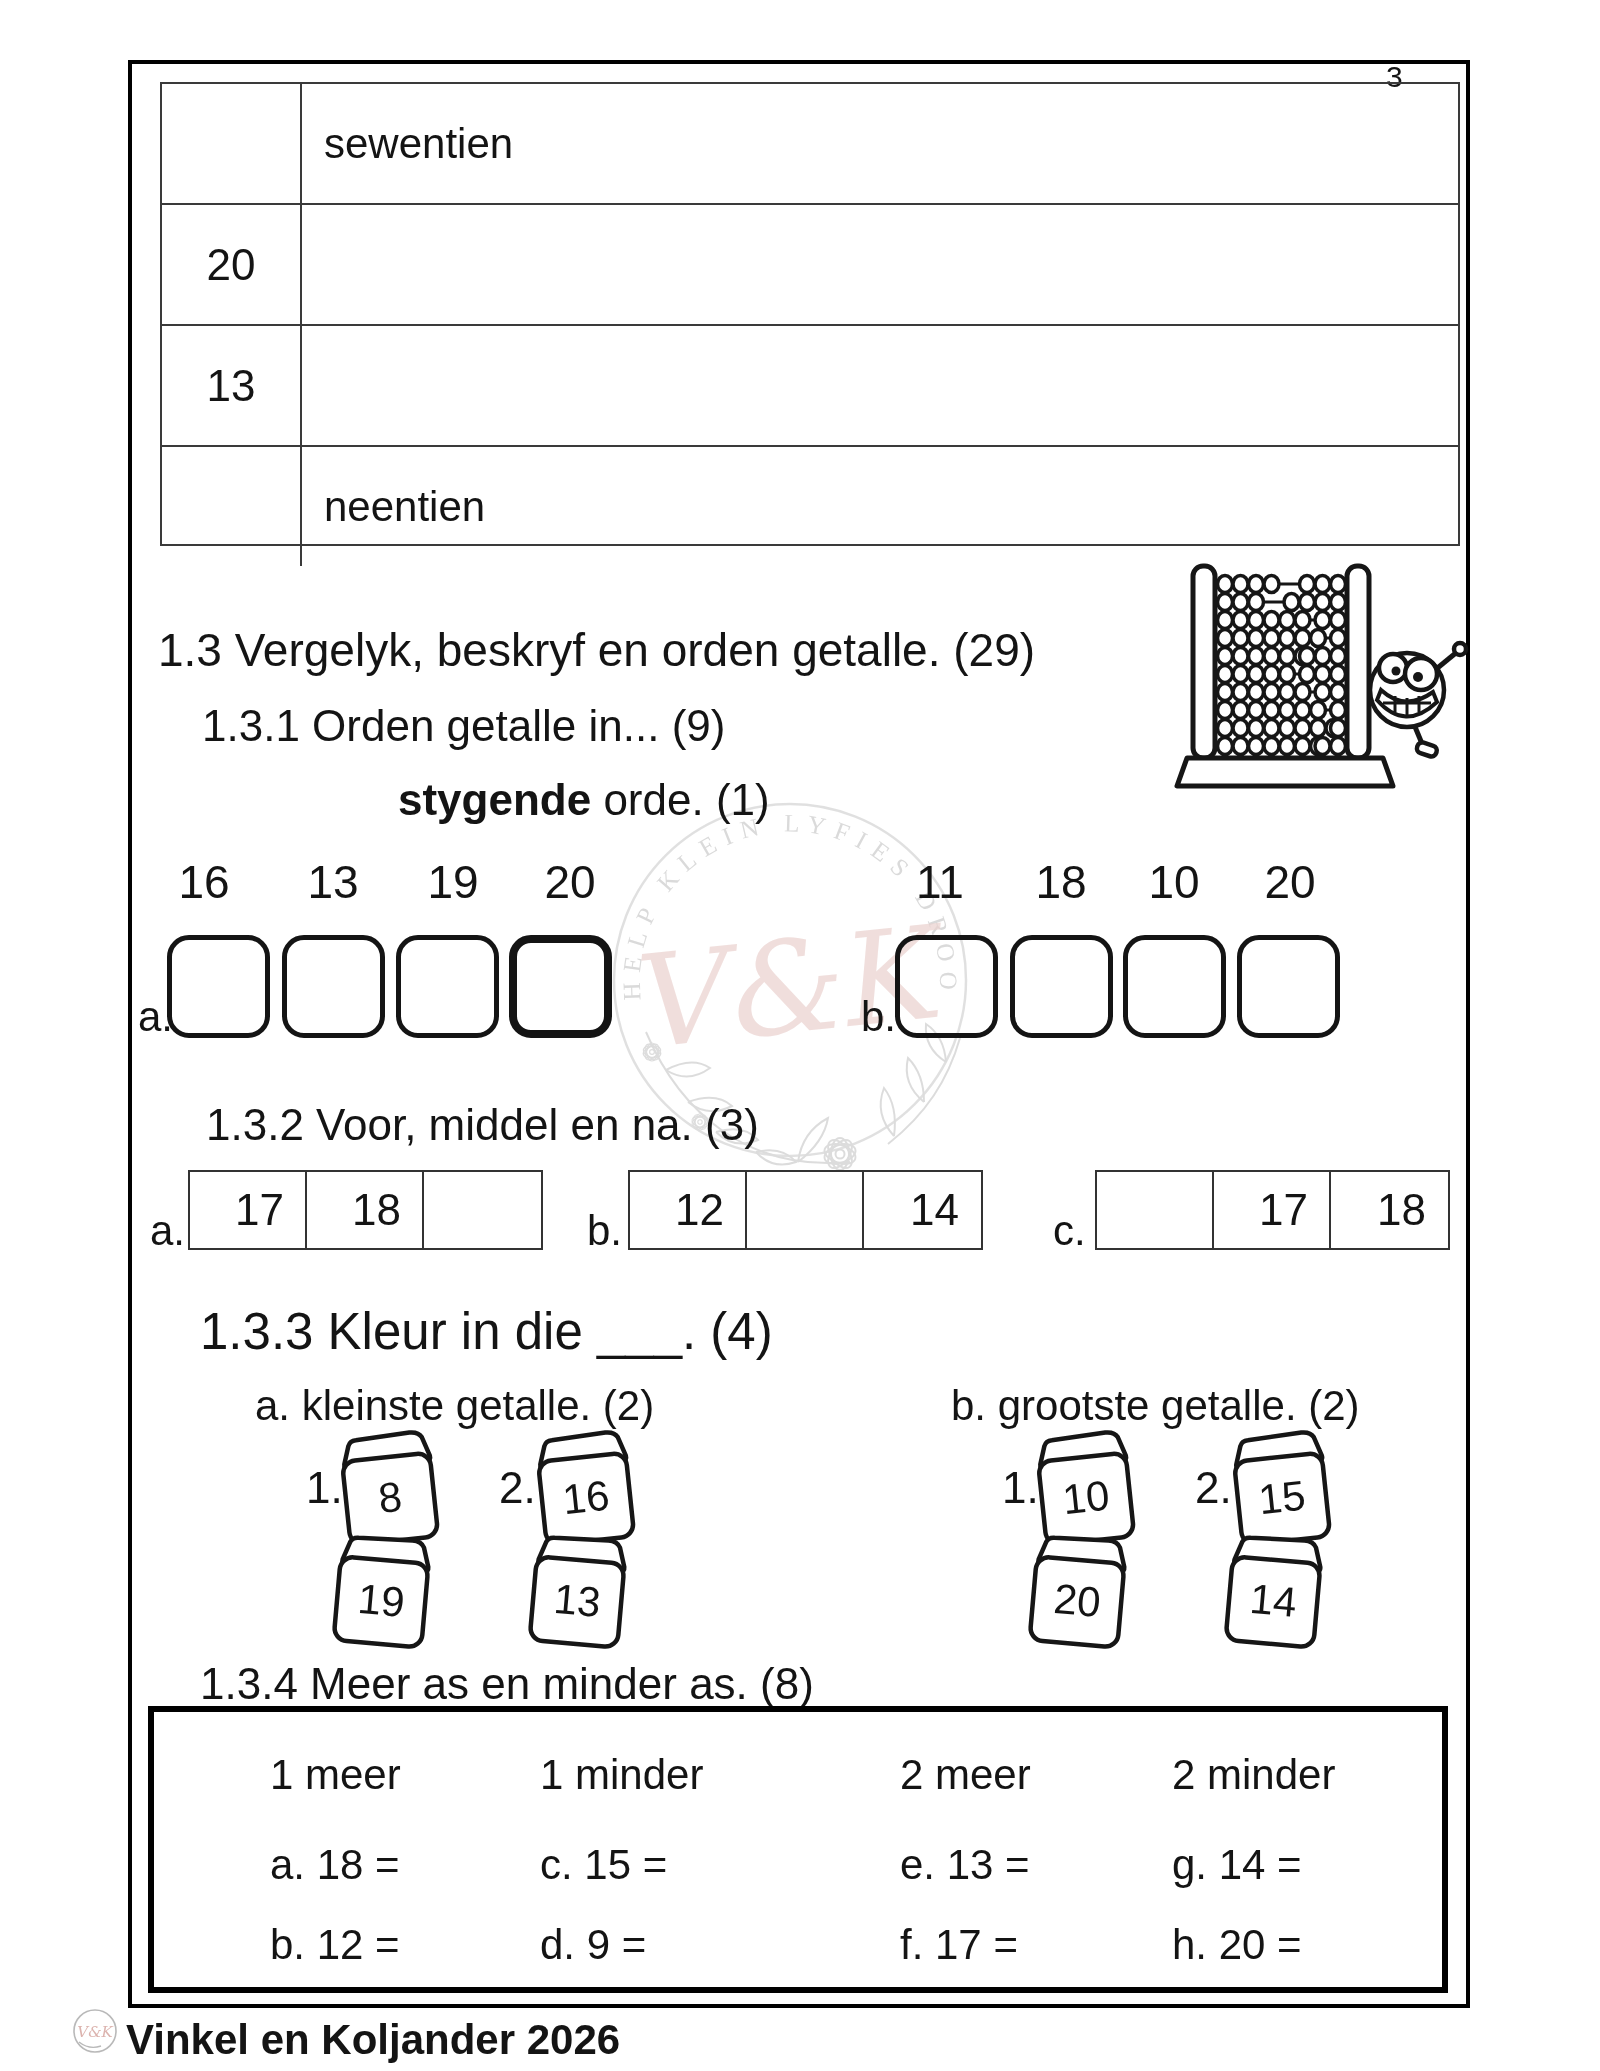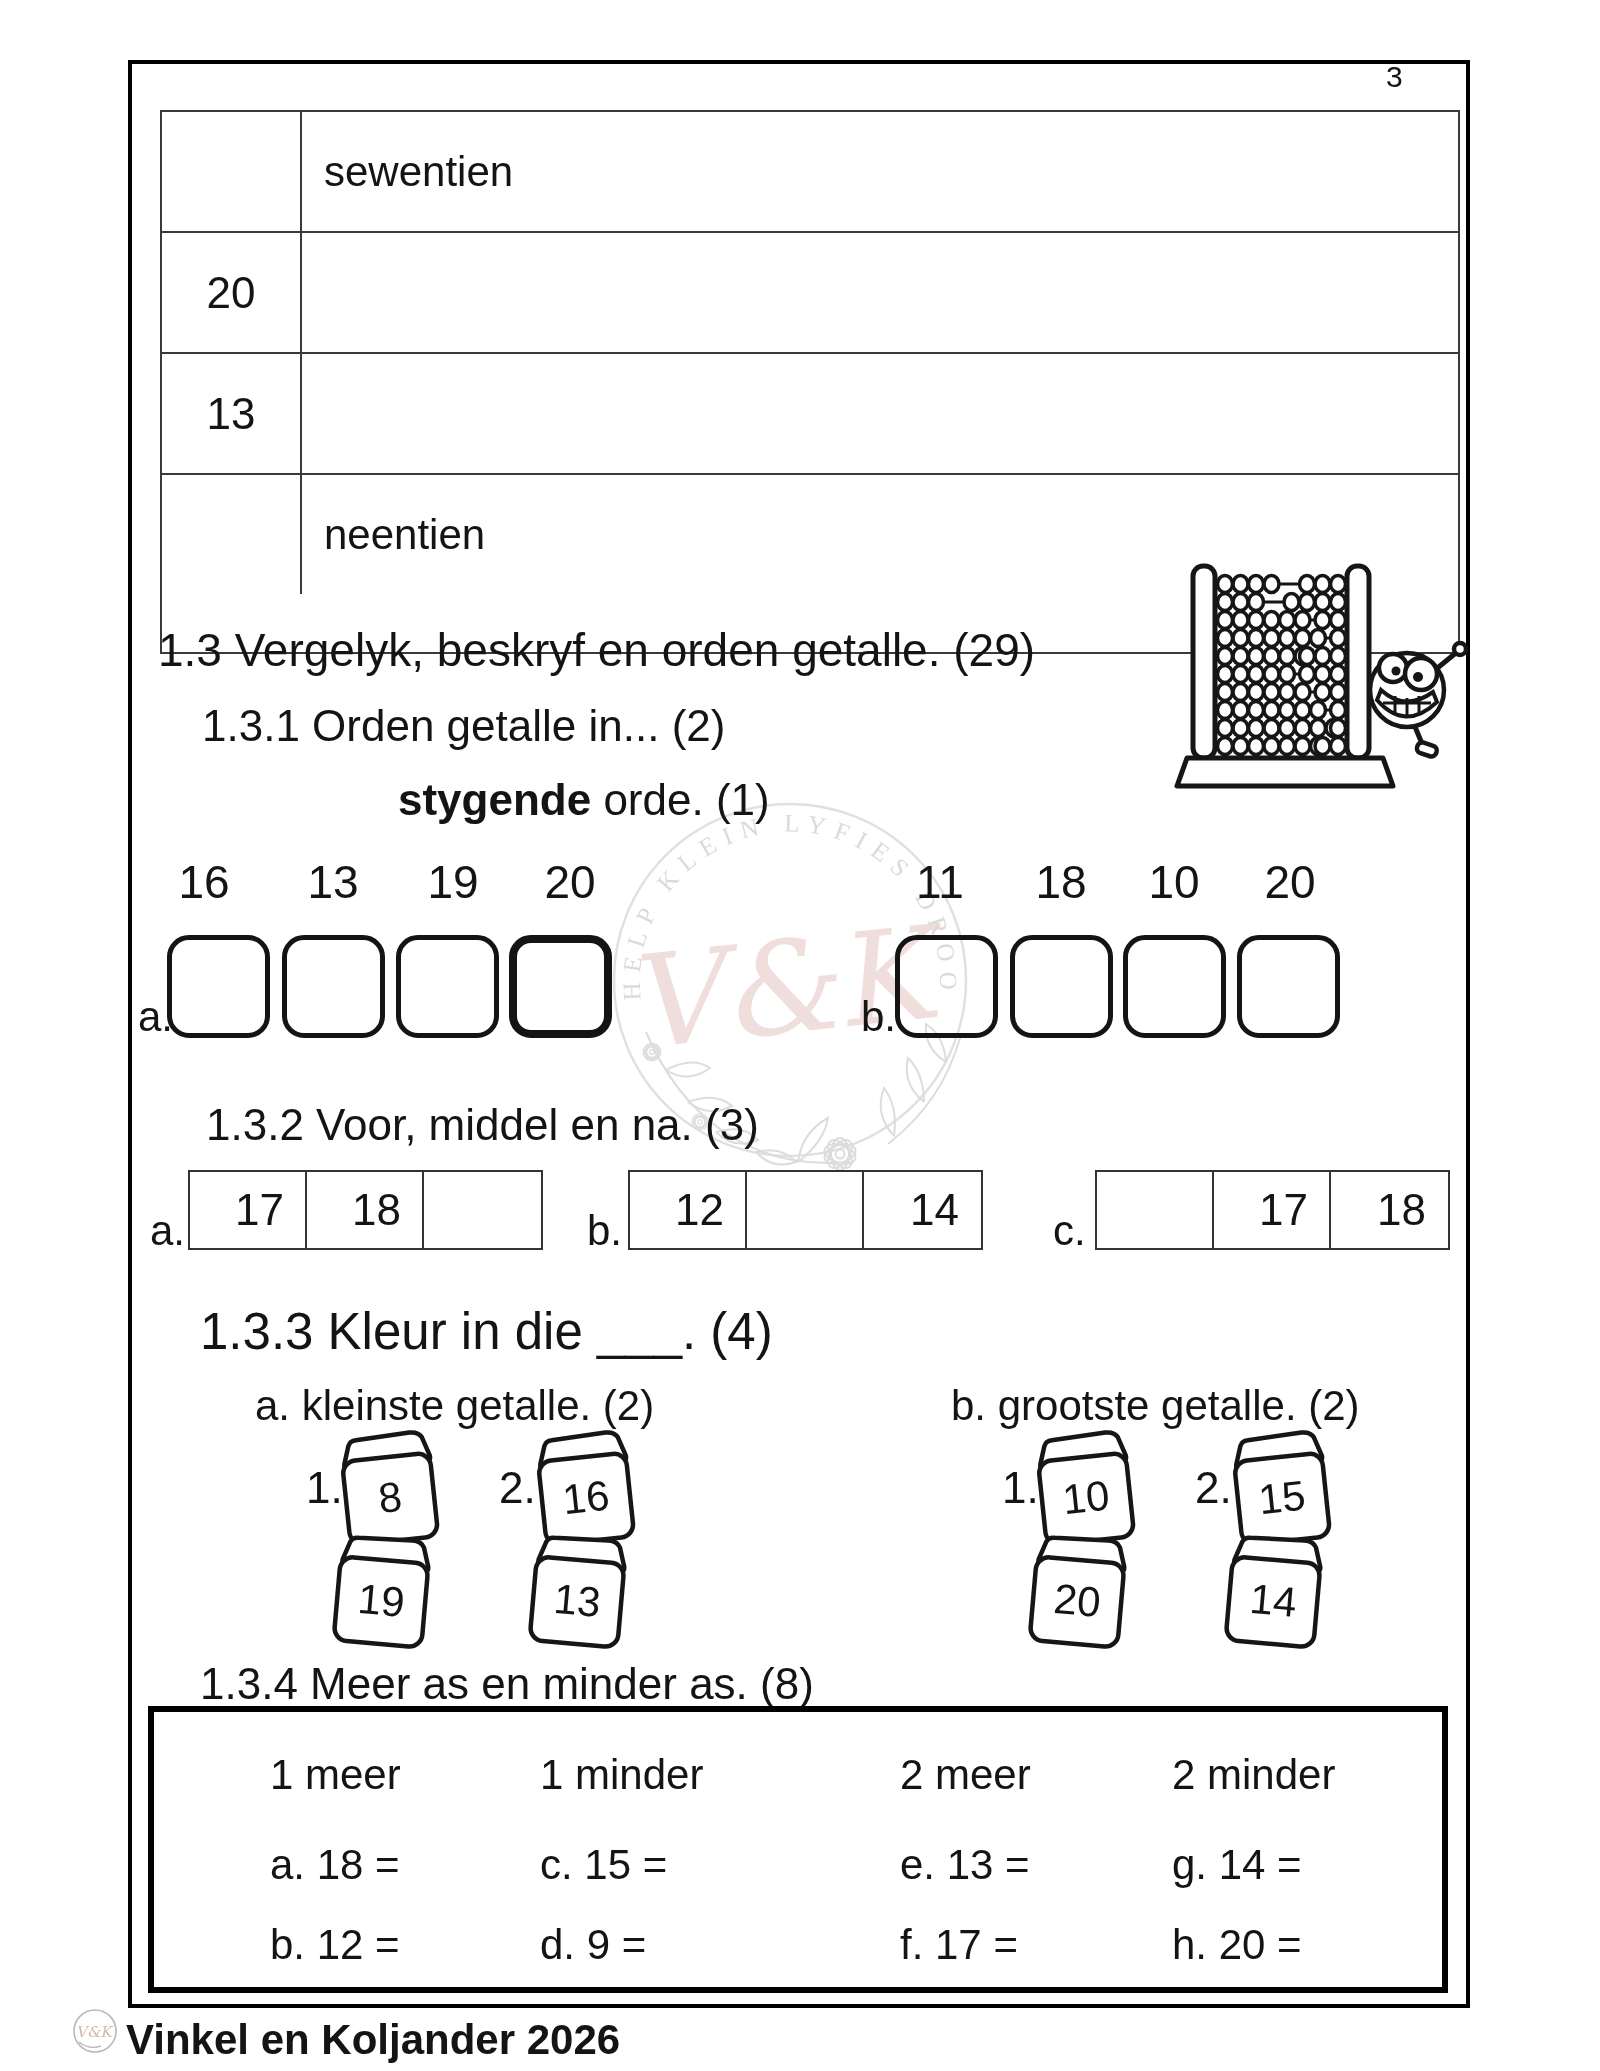--- a/index.html
+++ b/index.html
@@ -1,21 +1,21 @@
 <!DOCTYPE html>
 <html><head>
 <meta charset="utf-8">
 <style>
   html,body{margin:0;padding:0;background:#ffffff;}
   #canvas{position:relative;width:1600px;height:2071px;background:#fff;overflow:hidden;
           font-family:"Liberation Sans","DejaVu Sans",sans-serif;color:#141414;}
   .txt{position:absolute;white-space:nowrap;line-height:1;}
   .page-border{position:absolute;left:128px;top:60px;width:1334px;height:1940px;border:4px solid #000;}
   
-  .toptable{position:absolute;left:160px;top:82px;width:1300px;height:544px;border:2px solid #3a3a3a;box-sizing:border-box;margin-top:28px;}
+  .toptable{position:absolute;left:160px;top:82px;width:1300px;height:464px;border:2px solid #3a3a3a;box-sizing:border-box;}
   .trow{position:relative;height:119px;border-bottom:2px solid #3a3a3a;display:grid;grid-template-columns:140px 1fr;}
   .trow:last-child{border-bottom:none;}
   .tcell-num{border-right:2px solid #3a3a3a;display:flex;align-items:center;justify-content:center;font-size:44px;}
   .tcell-word{display:flex;align-items:center;padding-left:22px;font-size:42px;}
   
   .obox{position:absolute;width:103px;height:103px;border:5px solid #141414;border-radius:22px;box-sizing:border-box;background:transparent;}
   .obox.thick{border-width:8px;}
   
   .mtable{position:absolute;top:1170px;width:355px;height:80px;border:2px solid #333;box-sizing:border-box;
           display:grid;grid-template-columns:1fr 1fr 1fr;}
@@ -101,21 +101,21 @@
         <div class="tcell-num">13</div>
         <div class="tcell-word"></div>
       </div>
       <div class="trow">
         <div class="tcell-num"></div>
         <div class="tcell-word">neentien</div>
       </div>
     </div>
 
     <span class="txt" style="left:158px;top:627px;font-size:46px;">1.3 Vergelyk, beskryf en orden getalle. (29)</span>
-    <span class="txt" style="left:202px;top:704px;font-size:44px;">1.3.1 Orden getalle in... (2)</span>
+    <span class="txt" style="left:202px;top:704px;font-size:44px;">1.3.1 Orden getalle in... (9)</span>
 
     <span class="txt" style="left:398px;top:778px;font-size:44px;"><span class="bold">stygende</span><span> orde. (1)</span></span>
 
     <span class="txt" style="left:204px;top:859px;font-size:46px;transform:translateX(-50%);">16</span>
     <span class="txt" style="left:333px;top:859px;font-size:46px;transform:translateX(-50%);">13</span>
     <span class="txt" style="left:453px;top:859px;font-size:46px;transform:translateX(-50%);">19</span>
     <span class="txt" style="left:570px;top:859px;font-size:46px;transform:translateX(-50%);">20</span>
     <span class="txt" style="left:138px;top:996px;font-size:42px;">a.</span>
     <div class="obox" style="left:167px;top:935px;"></div>
     <div class="obox" style="left:282px;top:935px;"></div>

